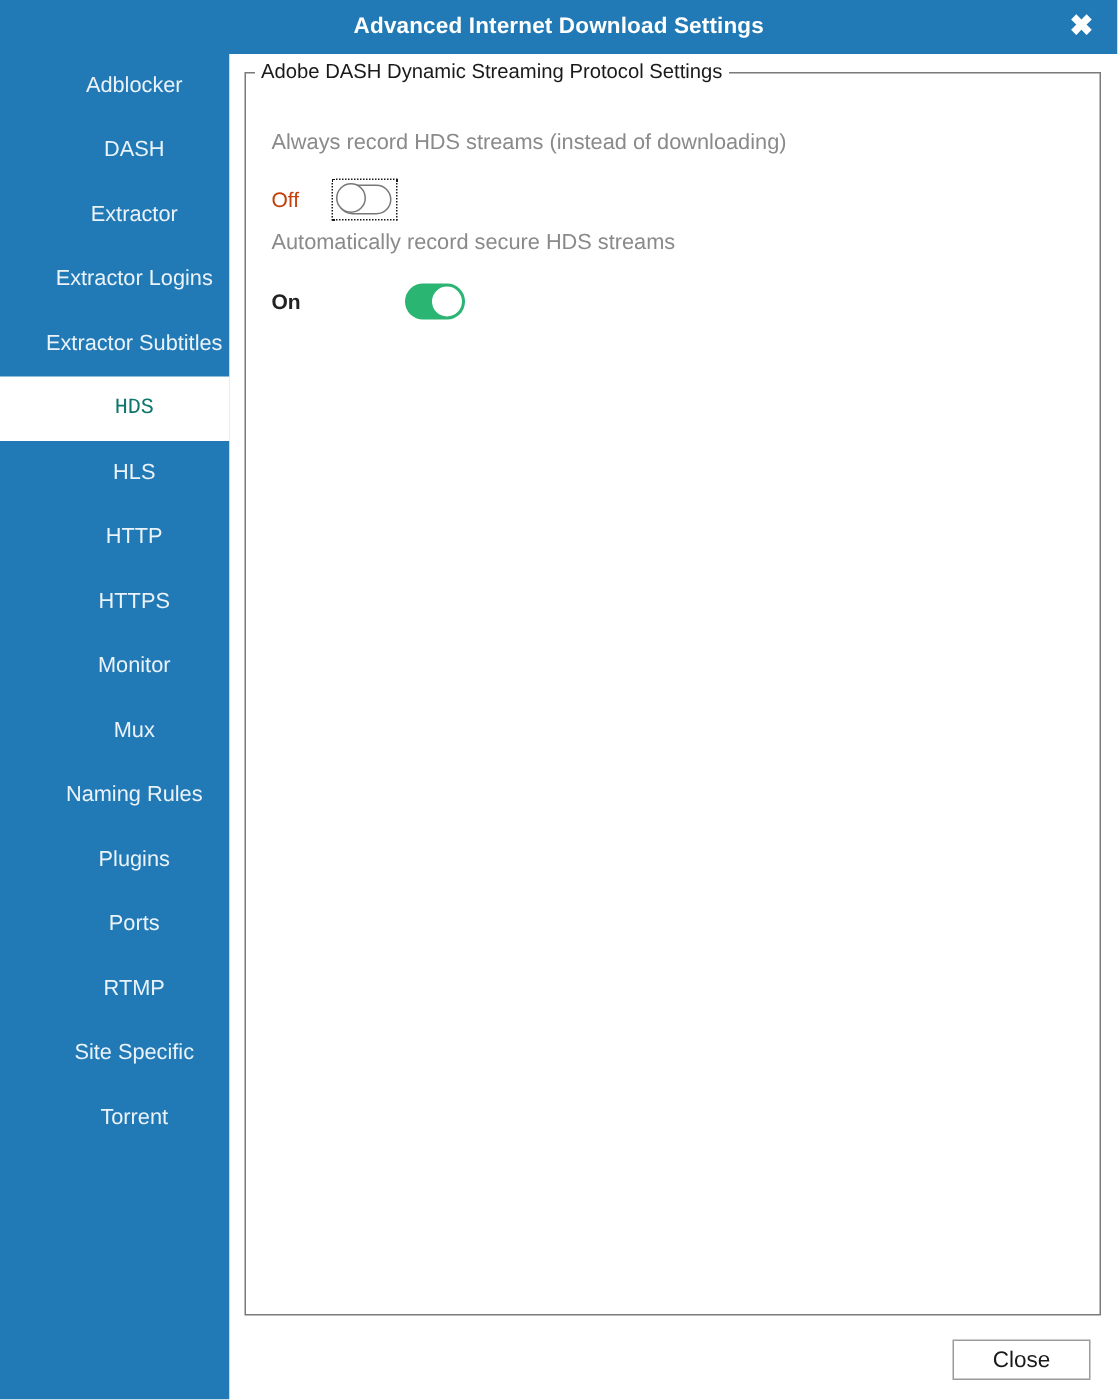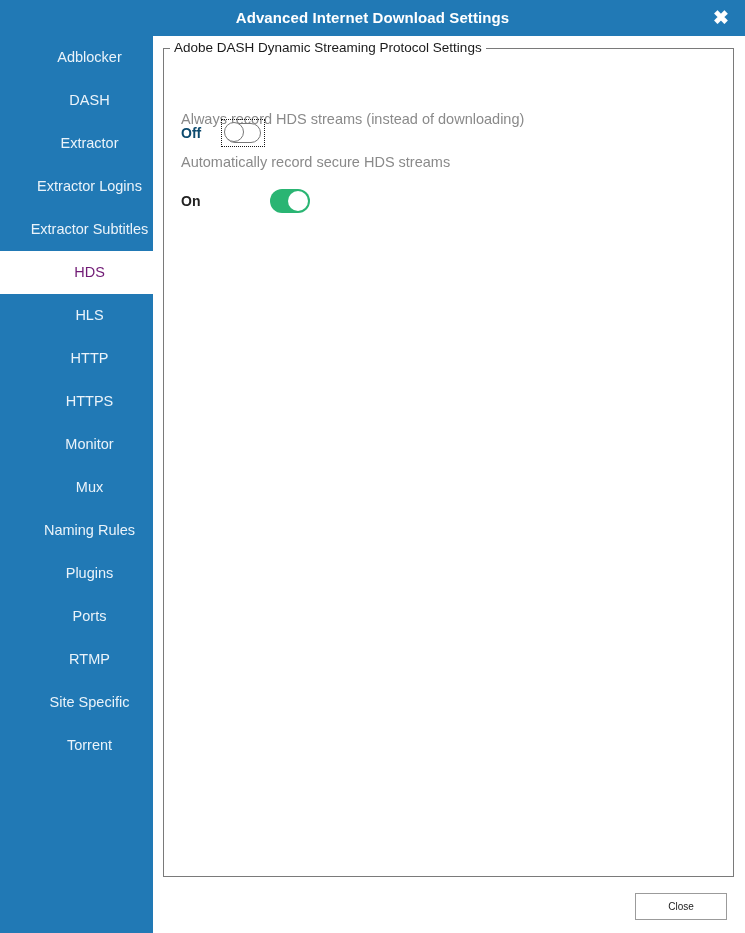--- a/index.html
+++ b/index.html
@@ -66,21 +66,22 @@
     line-height: 43px;
     text-align: center;
     color: #eaf3fa;
     font-size: 14.5px;
     cursor: pointer;
     user-select: none;
     white-space: nowrap;
   }
   .sidebar-item.selected {
     background: #ffffff;
-    color: #701a75;
+    color: #0f766e;
+    font-family: Liberation Mono, monospace;
   }
 
   
   .content {
     position: absolute;
     left: 153px; top: 36px;
     width: 592px;
     height: 897px;
     background: #ffffff;
   }
@@ -103,37 +104,37 @@
     user-select: none;
   }
 
   .setting-label {
     position: absolute;
     color: #8a8a8a;
     font-size: 14.5px;
     white-space: nowrap;
     user-select: none;
   }
-  .setting-label.l1 { left: 17px; top: 38px; margin-top: 24px; }
+  .setting-label.l1 { left: 17px; top: 38px; }
   .setting-label.l2 { left: 17px; top: 105px; }
 
   .toggle-row {
     position: absolute;
     display: flex;
     align-items: center;
   }
   .toggle-row.r1 { left: 17px; top: 70px; }
   .toggle-row.r2 { left: 17px; top: 139px; gap: 48px; }
 
   .toggle-state {
     width: 40px;
     font-size: 14px;
     user-select: none;
   }
-  .toggle-state.off { color: #0c4a6e; font-weight: bold; }
+  .toggle-state.off { color: #c2410c; font-weight: normal; }
   .toggle-state.on  { color: #222222; font-weight: bold; }
 
   
   .switch-off {
     position: relative;
     width: 44px; height: 28px;
     border: 1px dotted #1a1a1a;
     cursor: pointer;
     display: flex;
     align-items: center;
@@ -179,21 +180,21 @@
   }
 
   
   .close-button {
     position: absolute;
     left: 482px; top: 857px;
     width: 92px; height: 27px;
     background: #ffffff;
     border: 1px solid #9b9b9b;
     color: #1a1a1a;
-    font-size: 10px;
+    font-size: 15px;
     font-family: "Liberation Sans", sans-serif;
     cursor: pointer;
     padding: 0;
   }
 </style>
 </head>
 <body>
 
 <div id="app">
 

